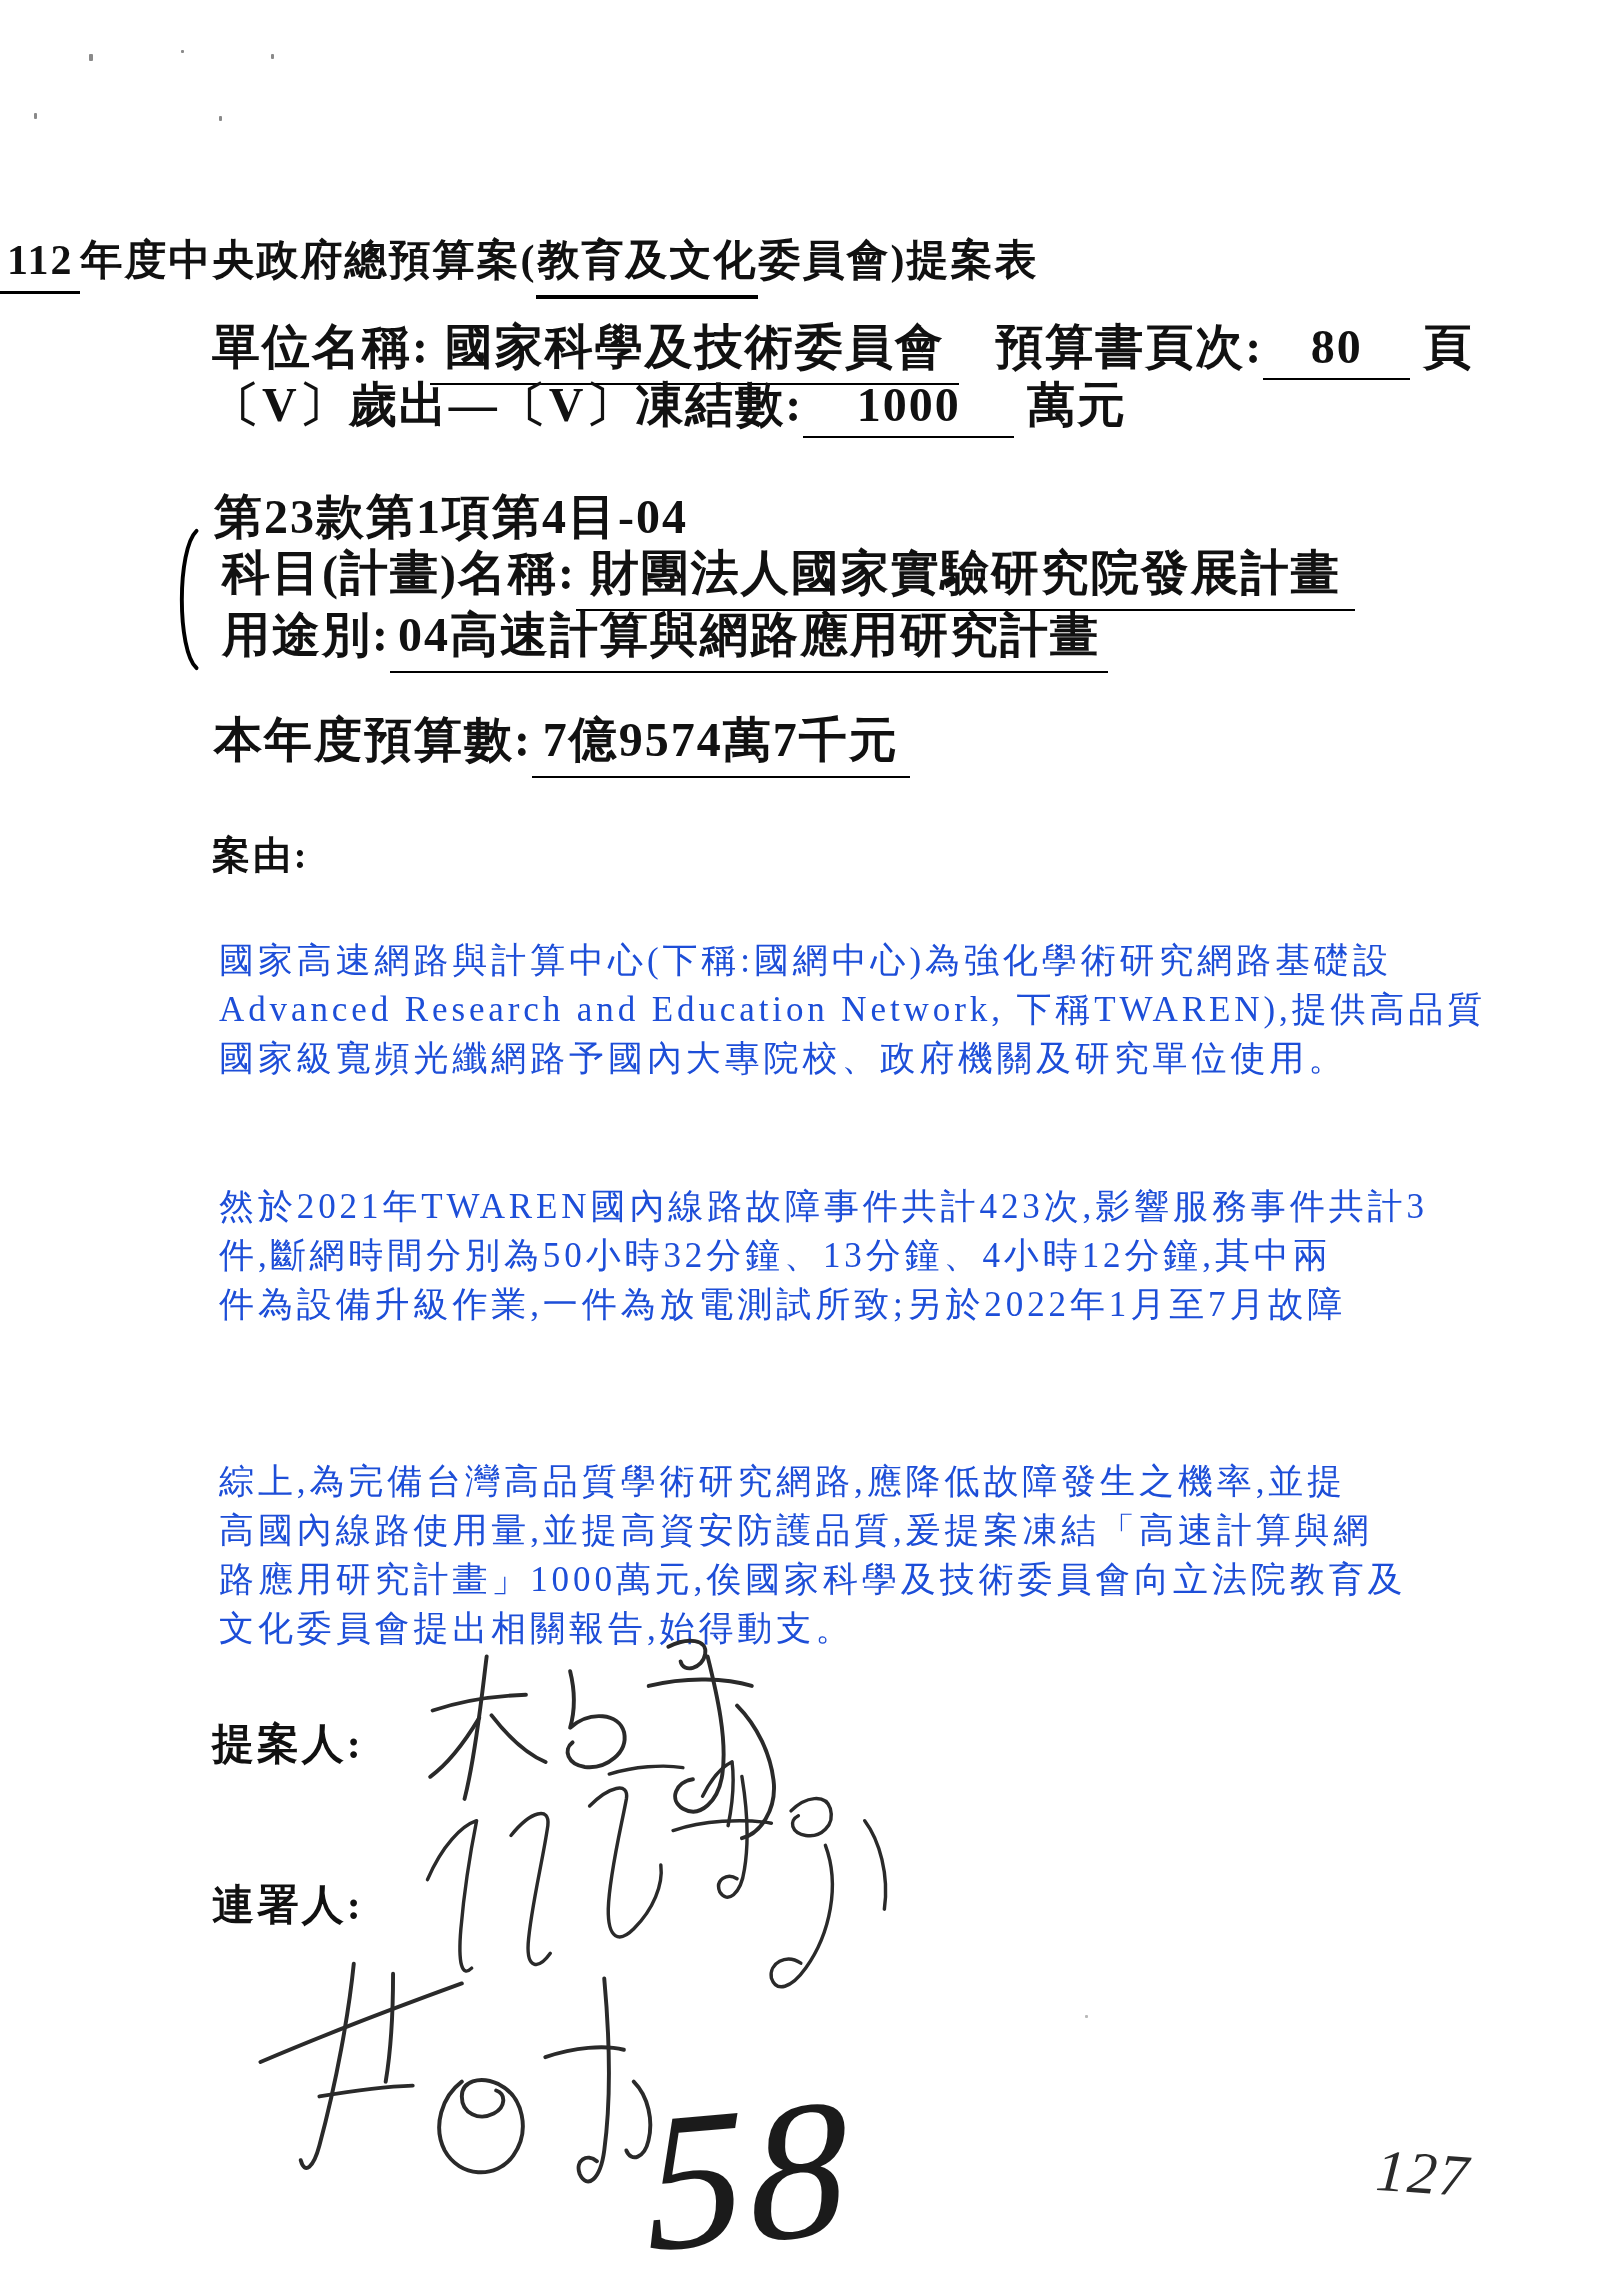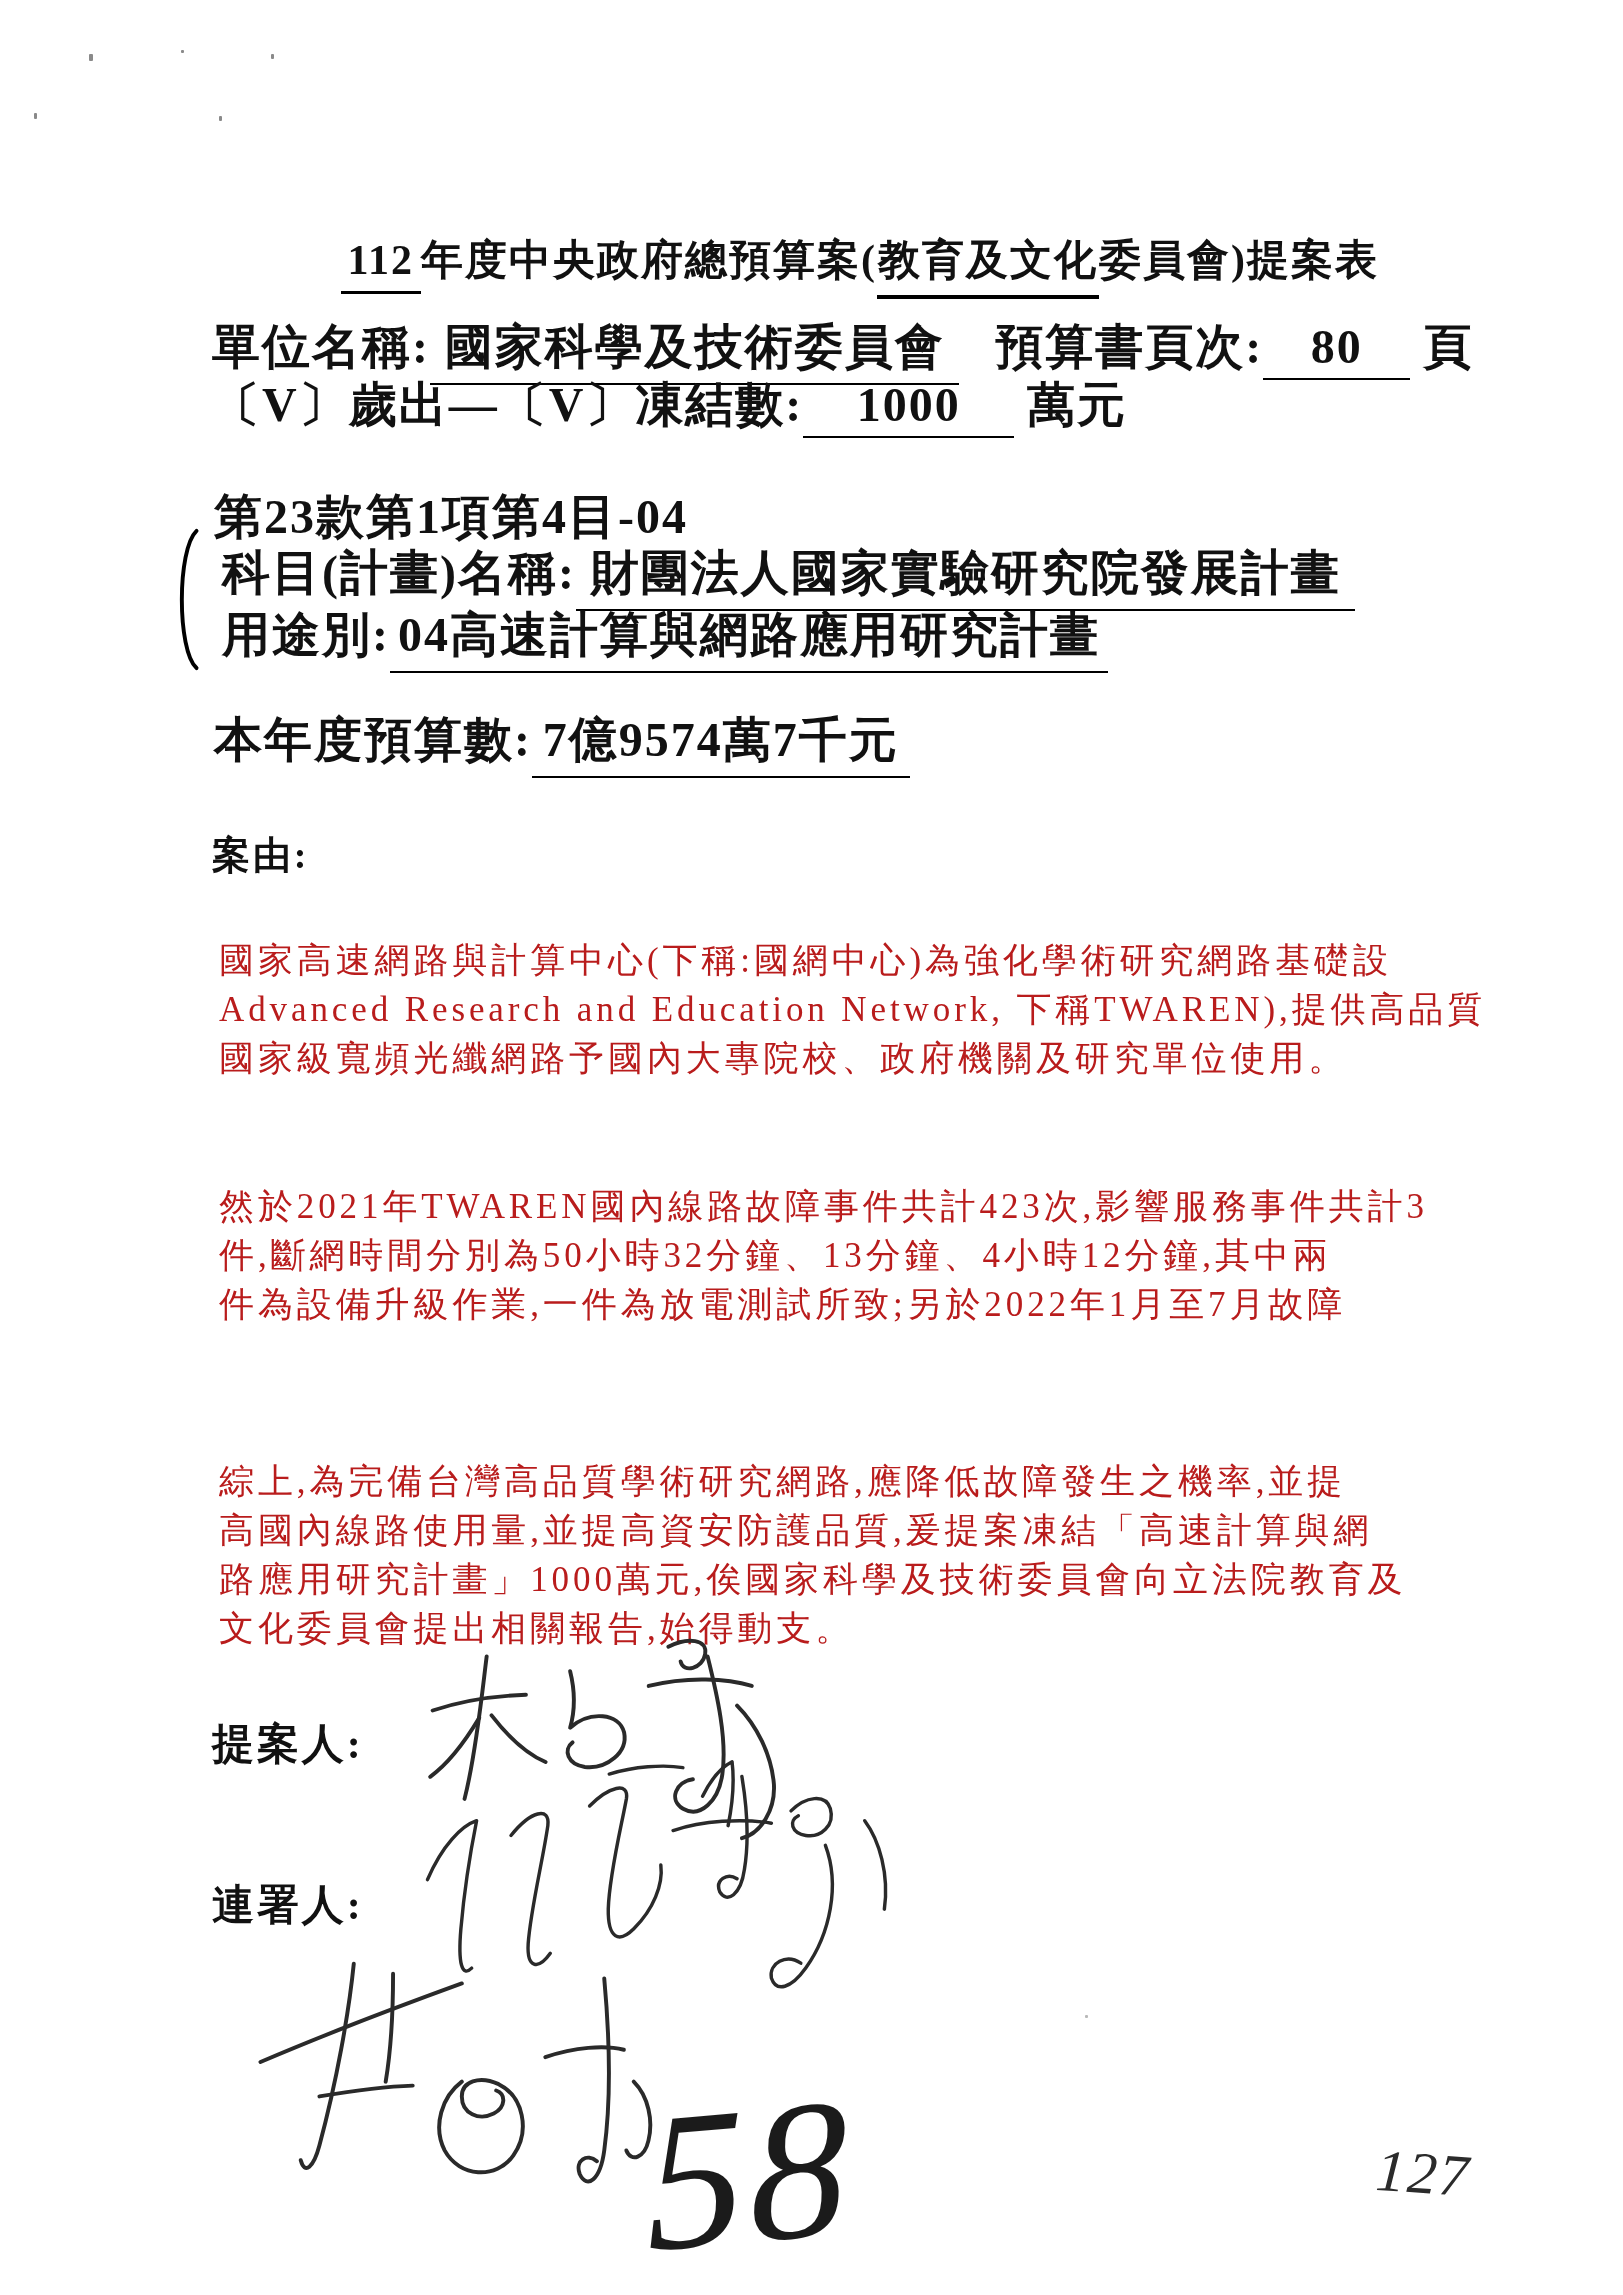--- a/index.html
+++ b/index.html
@@ -8,21 +8,21 @@
     width:1623px;height:2295px;
     background:#ffffff;
     color:#111;
     font-family:"Liberation Serif","DejaVu Serif",serif;
     overflow:hidden;
   }
   .abs{position:absolute;white-space:nowrap;}
   
   .title{
     top:232px;left:0;width:1379px;
-    text-align:right;
+    text-align:left;
     font-size:42px;font-weight:bold;letter-spacing:2px;
   }
   .title .u-year{display:inline-block;border-bottom:3.9px solid #000;padding:0 6.9px 6.9px;}
   .title .u-committee{display:inline-block;border-bottom:4.4px solid #000;padding:0 1px 6.9px;}
   
   .frow{font-size:48px;letter-spacing:2px;}
   .label{font-weight:bold;}
   .uv{display:inline-block;border-bottom:2.9px solid #000;padding:0 14.7px 3.9px;font-weight:bold;}
   .uv-fixed{display:inline-block;border-bottom:2.9px solid #000;padding:0 0 3.9px;text-align:center;font-weight:bold;}
   .row-unit{top:315px;left:212px;}
@@ -30,21 +30,21 @@
   .row-clause{top:485px;left:214px;}
   .row-subject{top:541px;left:222px;}
   .row-usage{top:603px;left:222px;}
   .row-budget{top:664px;left:214px;}
   .gap-wide{display:inline-block;width:36px;}
   #page-value{width:147px;}
   #freeze-value{width:211px;}
   .after-u{margin-left:12.8px;}
   
   .case-heading{top:830px;left:212px;font-size:38px;font-weight:bold;letter-spacing:2.9px;}
-  .para{font-size:35px;line-height:49px;letter-spacing:3.9px;color:#b91c1c;}
+  .para{font-size:35px;line-height:49px;letter-spacing:3.9px;color:#1d4ed8;}
   .para div{white-space:nowrap;}
   .p1{top:936px;left:219px;}
   .p2{top:1182px;left:219px;}
   .p3{top:1457px;left:219px;}
   .sign-label{font-size:42px;font-weight:bold;letter-spacing:2.9px;}
   .row-proposer{top:1716px;left:212px;}
   .row-cosigner{top:1877px;left:212px;}
   
   .sig path{fill:none;stroke:#2a2a2a;stroke-linecap:round;stroke-linejoin:round;}
   .sig-1{top:1627px;left:413px;}

